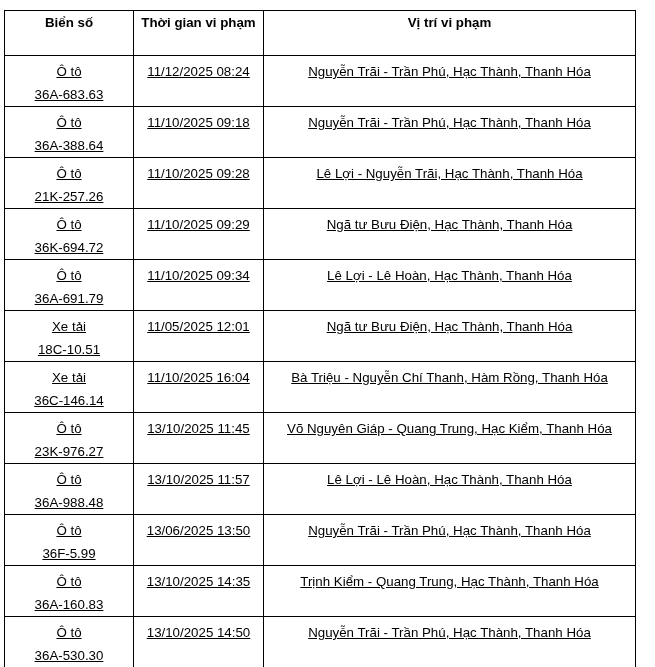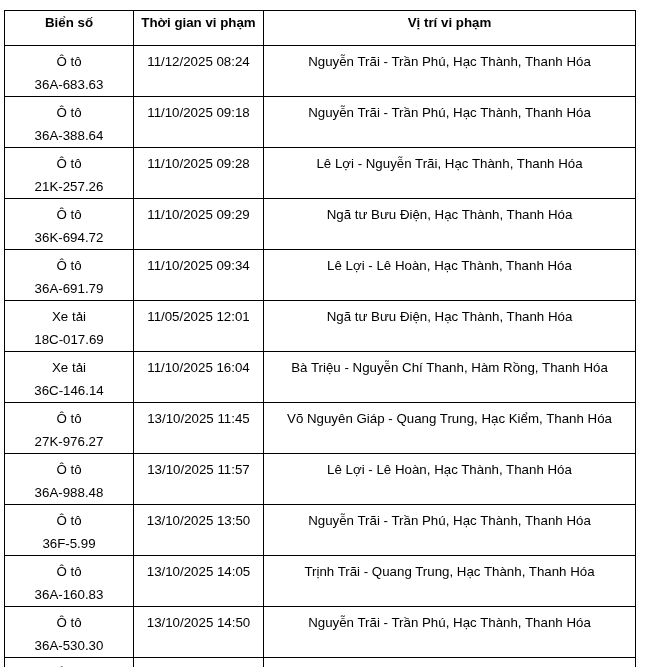--- a/index.html
+++ b/index.html
@@ -28,28 +28,28 @@
   .violations-table th,
   .violations-table td {
     border: 1.5px solid var(--border-color);
     vertical-align: top;
     text-align: center;
     padding: 0;
   }
   .violations-table col.col-plate    { width: 129px; }
   .violations-table col.col-time     { width: 130px; }
   .violations-table col.col-location { width: 372px; }
-  .violations-table thead tr { height: 35px; }
+  .violations-table thead tr { height: 45px; }
   .violations-table th {
     font-weight: bold;
     font-size: 13.3px;
     padding-top: 3px;
     line-height: 18px;
   }
-  .violations-table tbody tr { height: 47.4px; }
+  .violations-table tbody tr { height: 47.4px; text-decoration: underline; }
   .violations-table td .cell-line {
     line-height: 23px;
   }
   .violations-table td .first-line {
     margin-top: 4px;
   }
 </style>
 </head>
 <body>
 
@@ -123,21 +123,21 @@
       <td>
           <div class="cell-line first-line">11/10/2025 09:34</div>
         </td>
       <td>
           <div class="cell-line first-line">Lê Lợi - Lê Hoàn, Hạc Thành, Thanh Hóa</div>
         </td>
     </tr>
     <tr>
       <td>
         <div class="cell-line first-line">Xe tải</div>
-        <div class="cell-line">18C-017.69</div>
+        <div class="cell-line">18C-10.51</div>
       </td>
       <td>
           <div class="cell-line first-line">11/05/2025 12:01</div>
         </td>
       <td>
           <div class="cell-line first-line">Ngã tư Bưu Điện, Hạc Thành, Thanh Hóa</div>
         </td>
     </tr>
     <tr>
       <td>
@@ -147,21 +147,21 @@
       <td>
           <div class="cell-line first-line">11/10/2025 16:04</div>
         </td>
       <td>
           <div class="cell-line first-line">Bà Triệu - Nguyễn Chí Thanh, Hàm Rồng, Thanh Hóa</div>
         </td>
     </tr>
     <tr>
       <td>
         <div class="cell-line first-line">Ô tô</div>
-        <div class="cell-line">27K-976.27</div>
+        <div class="cell-line">23K-976.27</div>
       </td>
       <td>
           <div class="cell-line first-line">13/10/2025 11:45</div>
         </td>
       <td>
           <div class="cell-line first-line">Võ Nguyên Giáp - Quang Trung, Hạc Kiểm, Thanh Hóa</div>
         </td>
     </tr>
     <tr>
       <td>
@@ -174,36 +174,36 @@
       <td>
           <div class="cell-line first-line">Lê Lợi - Lê Hoàn, Hạc Thành, Thanh Hóa</div>
         </td>
     </tr>
     <tr>
       <td>
         <div class="cell-line first-line">Ô tô</div>
         <div class="cell-line">36F-5.99</div>
       </td>
       <td>
-          <div class="cell-line first-line">13/10/2025 13:50</div>
+          <div class="cell-line first-line">13/06/2025 13:50</div>
         </td>
       <td>
           <div class="cell-line first-line">Nguyễn Trãi - Trần Phú, Hạc Thành, Thanh Hóa</div>
         </td>
     </tr>
     <tr>
       <td>
         <div class="cell-line first-line">Ô tô</div>
         <div class="cell-line">36A-160.83</div>
       </td>
       <td>
-          <div class="cell-line first-line">13/10/2025 14:05</div>
-        </td>
-      <td>
-          <div class="cell-line first-line">Trịnh Trãi - Quang Trung, Hạc Thành, Thanh Hóa</div>
+          <div class="cell-line first-line">13/10/2025 14:35</div>
+        </td>
+      <td>
+          <div class="cell-line first-line">Trịnh Kiểm - Quang Trung, Hạc Thành, Thanh Hóa</div>
         </td>
     </tr>
     <tr>
       <td>
         <div class="cell-line first-line">Ô tô</div>
         <div class="cell-line">36A-530.30</div>
       </td>
       <td>
           <div class="cell-line first-line">13/10/2025 14:50</div>
         </td>

